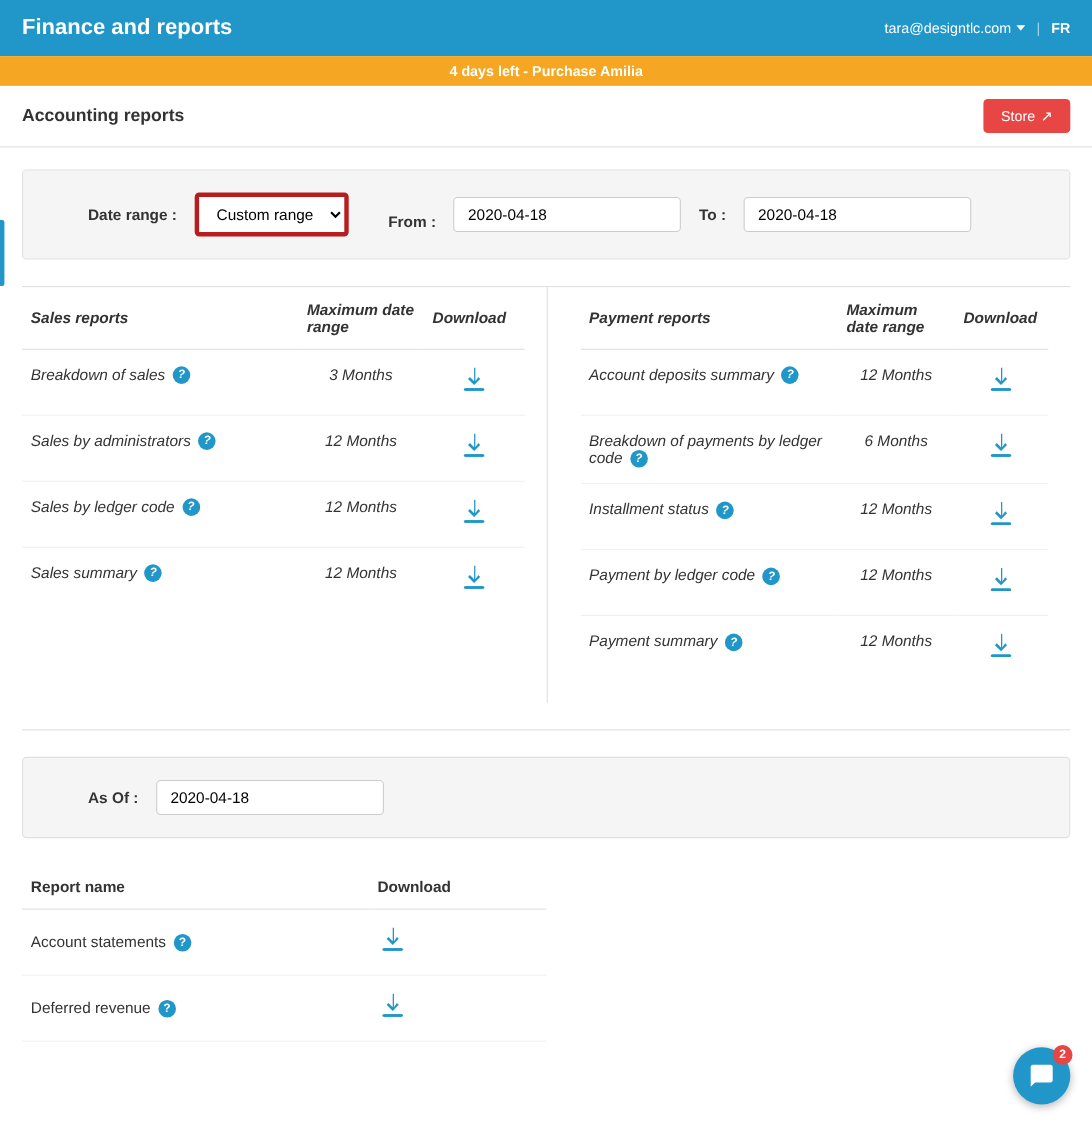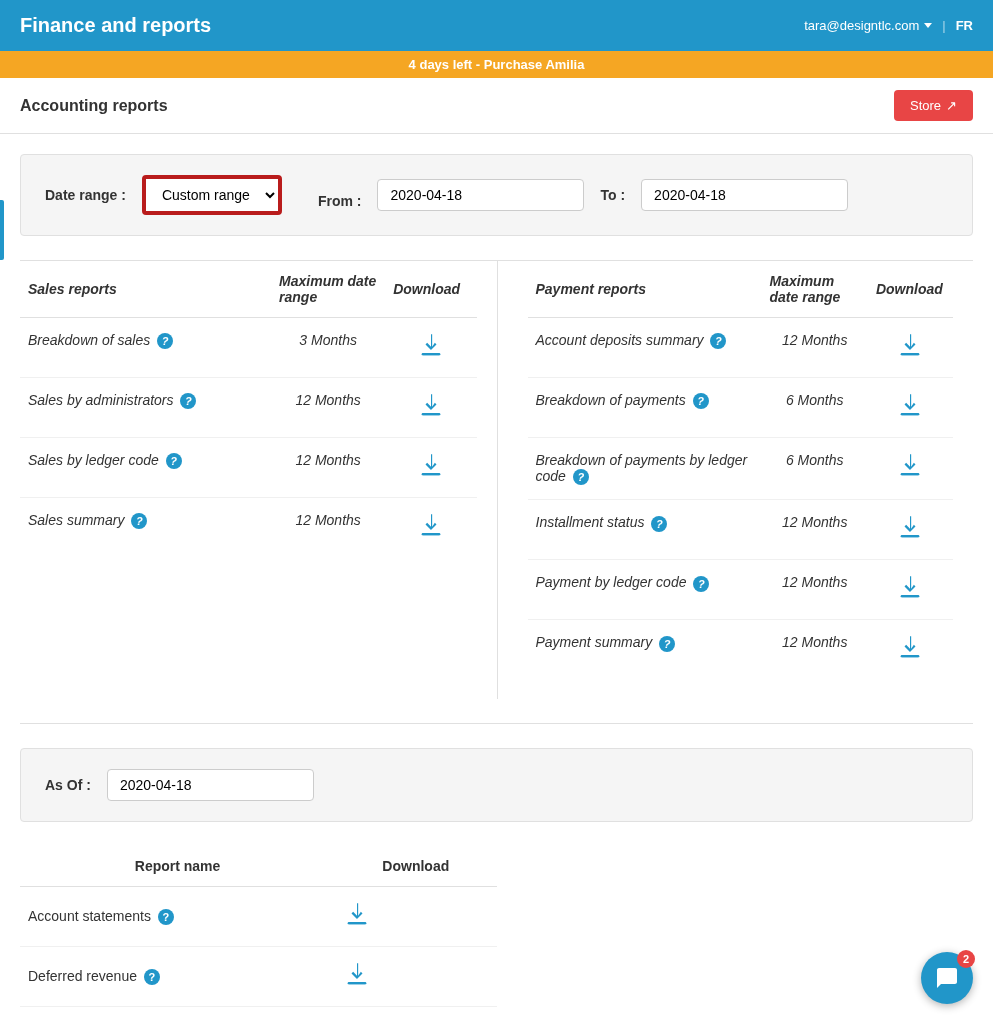--- a/index.html
+++ b/index.html
@@ -58,21 +58,21 @@
     .filter-bar {
       background: #f5f5f5;
       border: 1px solid #e0e0e0;
       border-radius: 4px;
       padding: 20px 24px;
       display: flex;
       align-items: center;
       gap: 16px;
       margin-bottom: 24px;
     }
-    .filter-label { font-weight: bold; font-size: 14px; }
+    .filter-label { font-weight: bold; font-size: 14px; margin-left: 35px; }
     .filter-select {
       border: 4px solid #b91c1c;
       background: white;
       padding: 7px 12px;
       border-radius: 4px;
       font-size: 14px;
       cursor: pointer;
       min-width: 140px;
     }
     .filter-from-label { font-weight: bold; margin-left: 20px; margin-top: 12px; }
@@ -169,21 +169,21 @@
       align-items: center;
       gap: 16px;
       margin-bottom: 24px;
     }
 
     
     .bottom-reports { }
     .bottom-table { width: 50%; border-collapse: collapse; }
     .bottom-table thead tr th {
       padding: 12px 8px;
-      text-align: center;
+      text-align: left;
       font-weight: bold;
       font-size: 14px;
       border-bottom: 1px solid #e0e0e0;
     }
     .bottom-table tbody tr {
       border-bottom: 1px solid #f0f0f0;
     }
     .bottom-table tbody tr td {
       padding: 14px 8px;
       font-size: 14px;
@@ -360,30 +360,20 @@
       <td class="col-name">Account deposits summary <span class="help-icon">?</span></td>
       <td class="col-maxdate">12 Months</td>
       <td class="col-download"><span class="dl-icon">
       <svg viewBox="0 0 24 24" xmlns="http://www.w3.org/2000/svg">
         <path d="M5 20h14v-2H5v2zm7-18v10.59l-3.29-3.3-1.42 1.42L12 15.41l4.71-4.7-1.42-1.42L13 12.59V2h-1z"></path>
         <rect x="4" y="18" width="16" height="2" rx="1"></rect>
       </svg>
     </span></td>
     </tr>
             <tr>
-      <td class="col-name">Breakdown of payments <span class="help-icon">?</span></td>
-      <td class="col-maxdate">6 Months</td>
-      <td class="col-download"><span class="dl-icon">
-      <svg viewBox="0 0 24 24" xmlns="http://www.w3.org/2000/svg">
-        <path d="M5 20h14v-2H5v2zm7-18v10.59l-3.29-3.3-1.42 1.42L12 15.41l4.71-4.7-1.42-1.42L13 12.59V2h-1z"></path>
-        <rect x="4" y="18" width="16" height="2" rx="1"></rect>
-      </svg>
-    </span></td>
-    </tr>
-            <tr>
       <td class="col-name">Breakdown of payments by ledger code <span class="help-icon">?</span></td>
       <td class="col-maxdate">6 Months</td>
       <td class="col-download"><span class="dl-icon">
       <svg viewBox="0 0 24 24" xmlns="http://www.w3.org/2000/svg">
         <path d="M5 20h14v-2H5v2zm7-18v10.59l-3.29-3.3-1.42 1.42L12 15.41l4.71-4.7-1.42-1.42L13 12.59V2h-1z"></path>
         <rect x="4" y="18" width="16" height="2" rx="1"></rect>
       </svg>
     </span></td>
     </tr>
             <tr>

